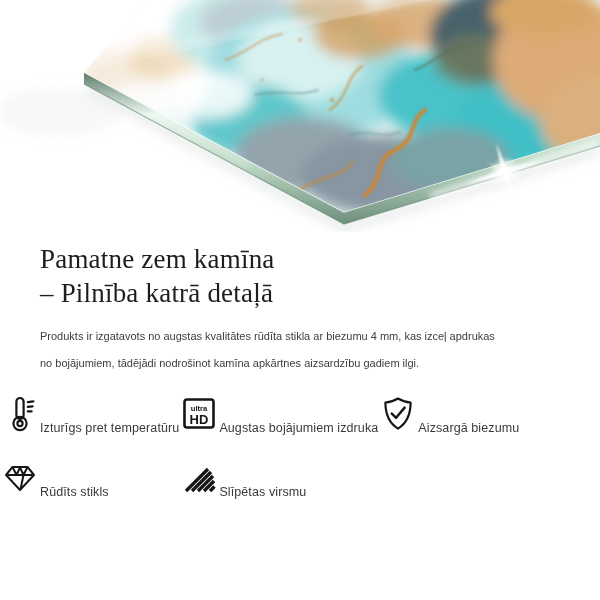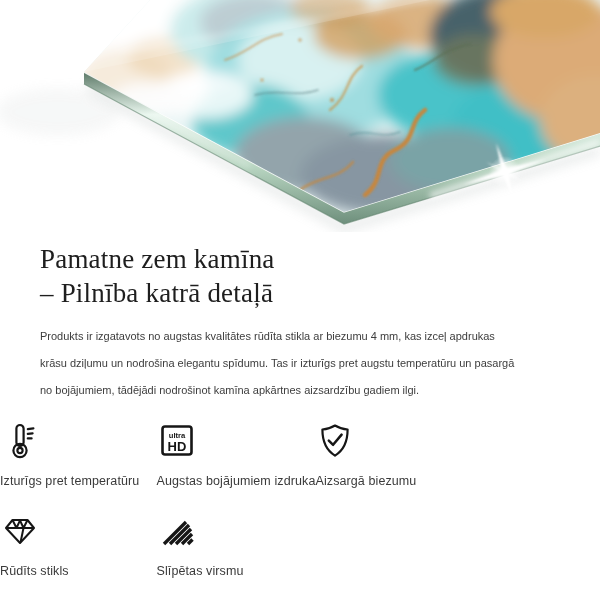--- a/index.html
+++ b/index.html
@@ -20,21 +20,21 @@
     margin:13px 0 0 40px;
     font-size:11px;line-height:27px;color:#3d3d3d;
   }
   .intro span{display:block;white-space:nowrap;}
   .features{
     margin-top:16px;
     display:grid;grid-template-columns:repeat(3,1fr);
     row-gap:22px;
     padding-right:16px;
   }
-  .feature{display:flex;flex-direction:column;align-items:flex-start;}
+  .feature{display:flex;flex-direction:row;align-items:flex-end;}
   .feature .icon-box{height:42px;display:flex;align-items:center;justify-content:center;}
   .feature .label{
     margin-top:12px;font-size:12.5px;color:#3a3a3a;letter-spacing:.1px;
     white-space:nowrap;
   }
   svg{display:block;}
 </style>
 </head>
 <body>
 
@@ -144,21 +144,20 @@
 
 <div class="content">
 
   <h1 class="heading">
     <span>Pamatne zem kamīna</span>
     <span>– Pilnība katrā detaļā</span>
   </h1>
 
   <p class="intro">
     <span>Produkts ir izgatavots no augstas kvalitātes rūdīta stikla ar biezumu 4 mm, kas izceļ apdrukas</span>
-    <span>krāsu dziļumu un nodrošina elegantu spīdumu. Tas ir izturīgs pret augstu temperatūru un pasargā</span>
     <span>no bojājumiem, tādējādi nodrošinot kamīna apkārtnes aizsardzību gadiem ilgi.</span>
   </p>
 
   <div class="features">
 
     <div class="feature">
       <div class="icon-box">
         <svg width="40" height="40" viewBox="0 0 40 40" fill="none" stroke="#161616" stroke-width="2.2">
           <rect x="16.4" y="4" width="7.2" height="21" rx="3.6"></rect>
           <circle cx="20" cy="29.5" r="6.6"></circle>

